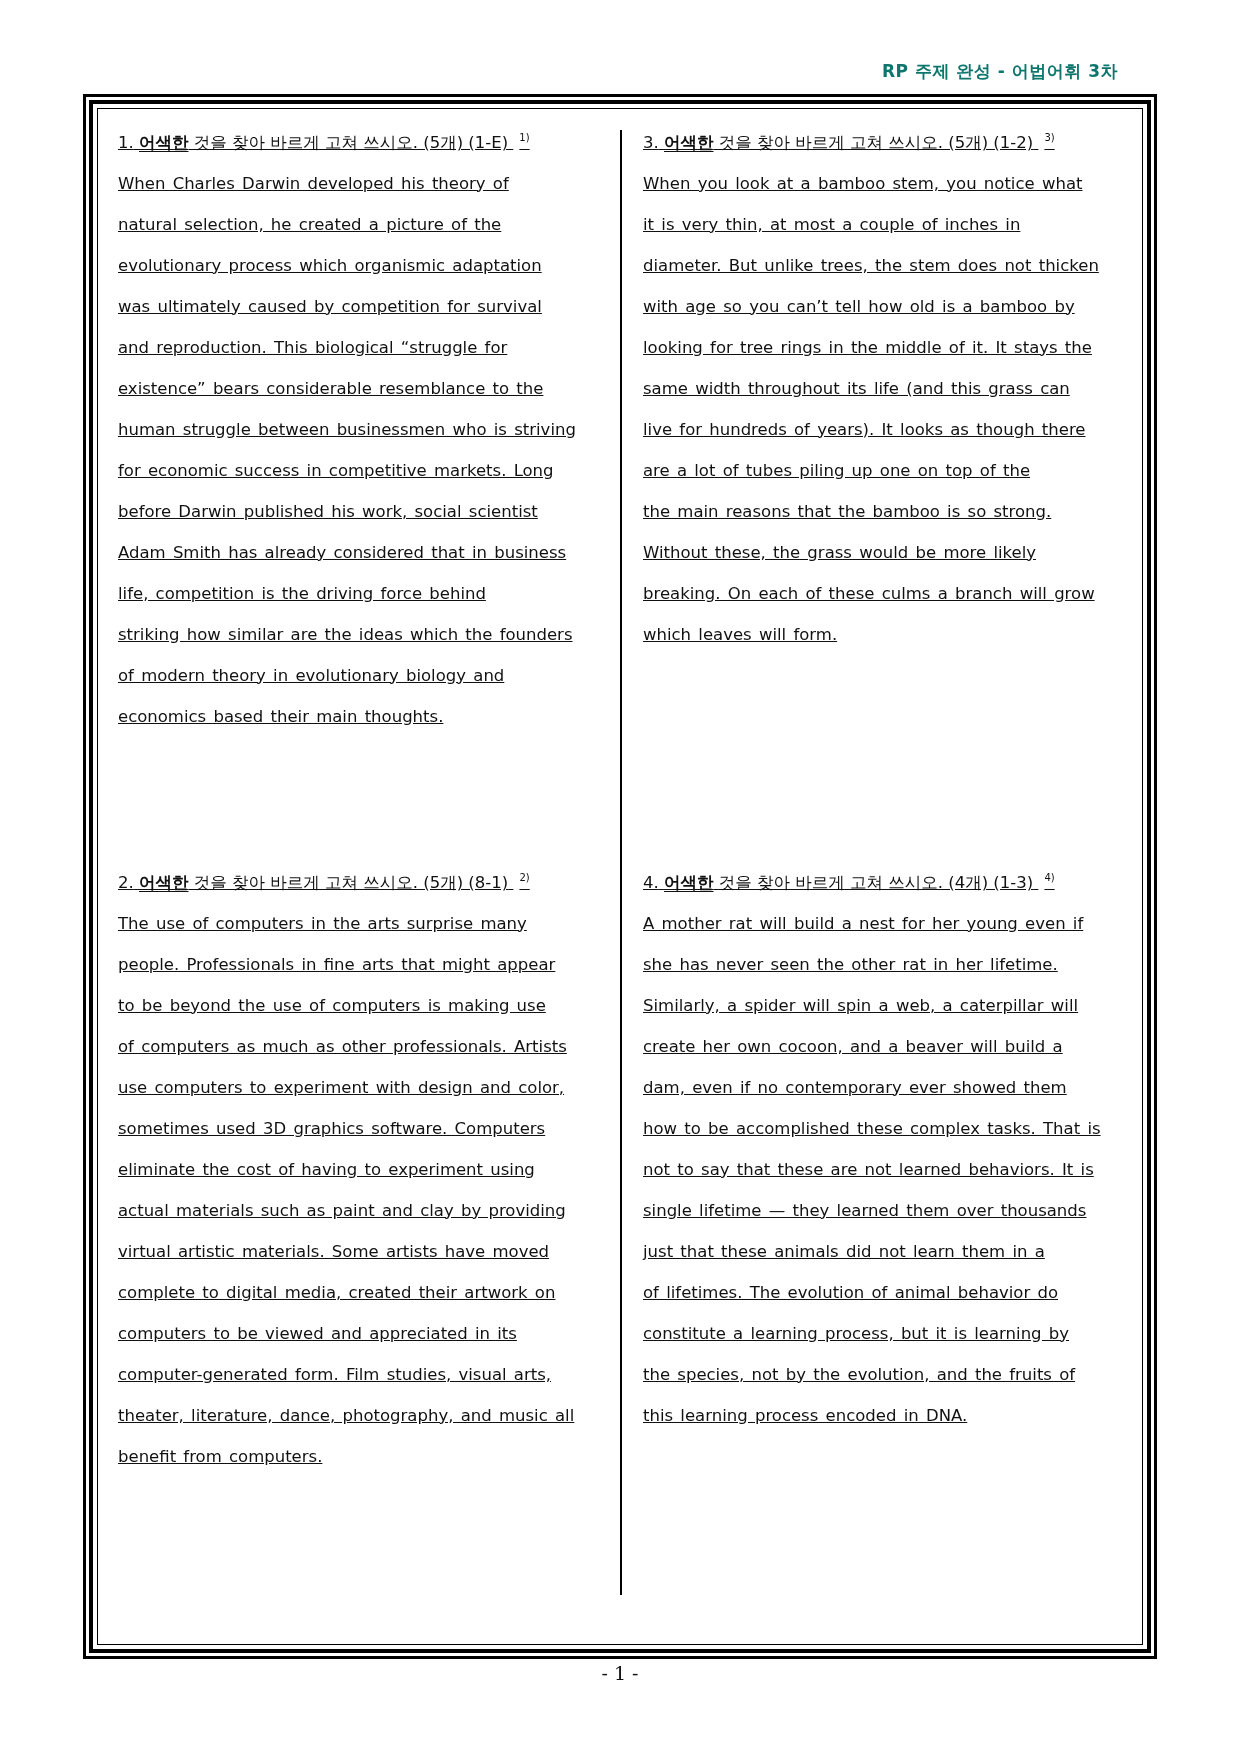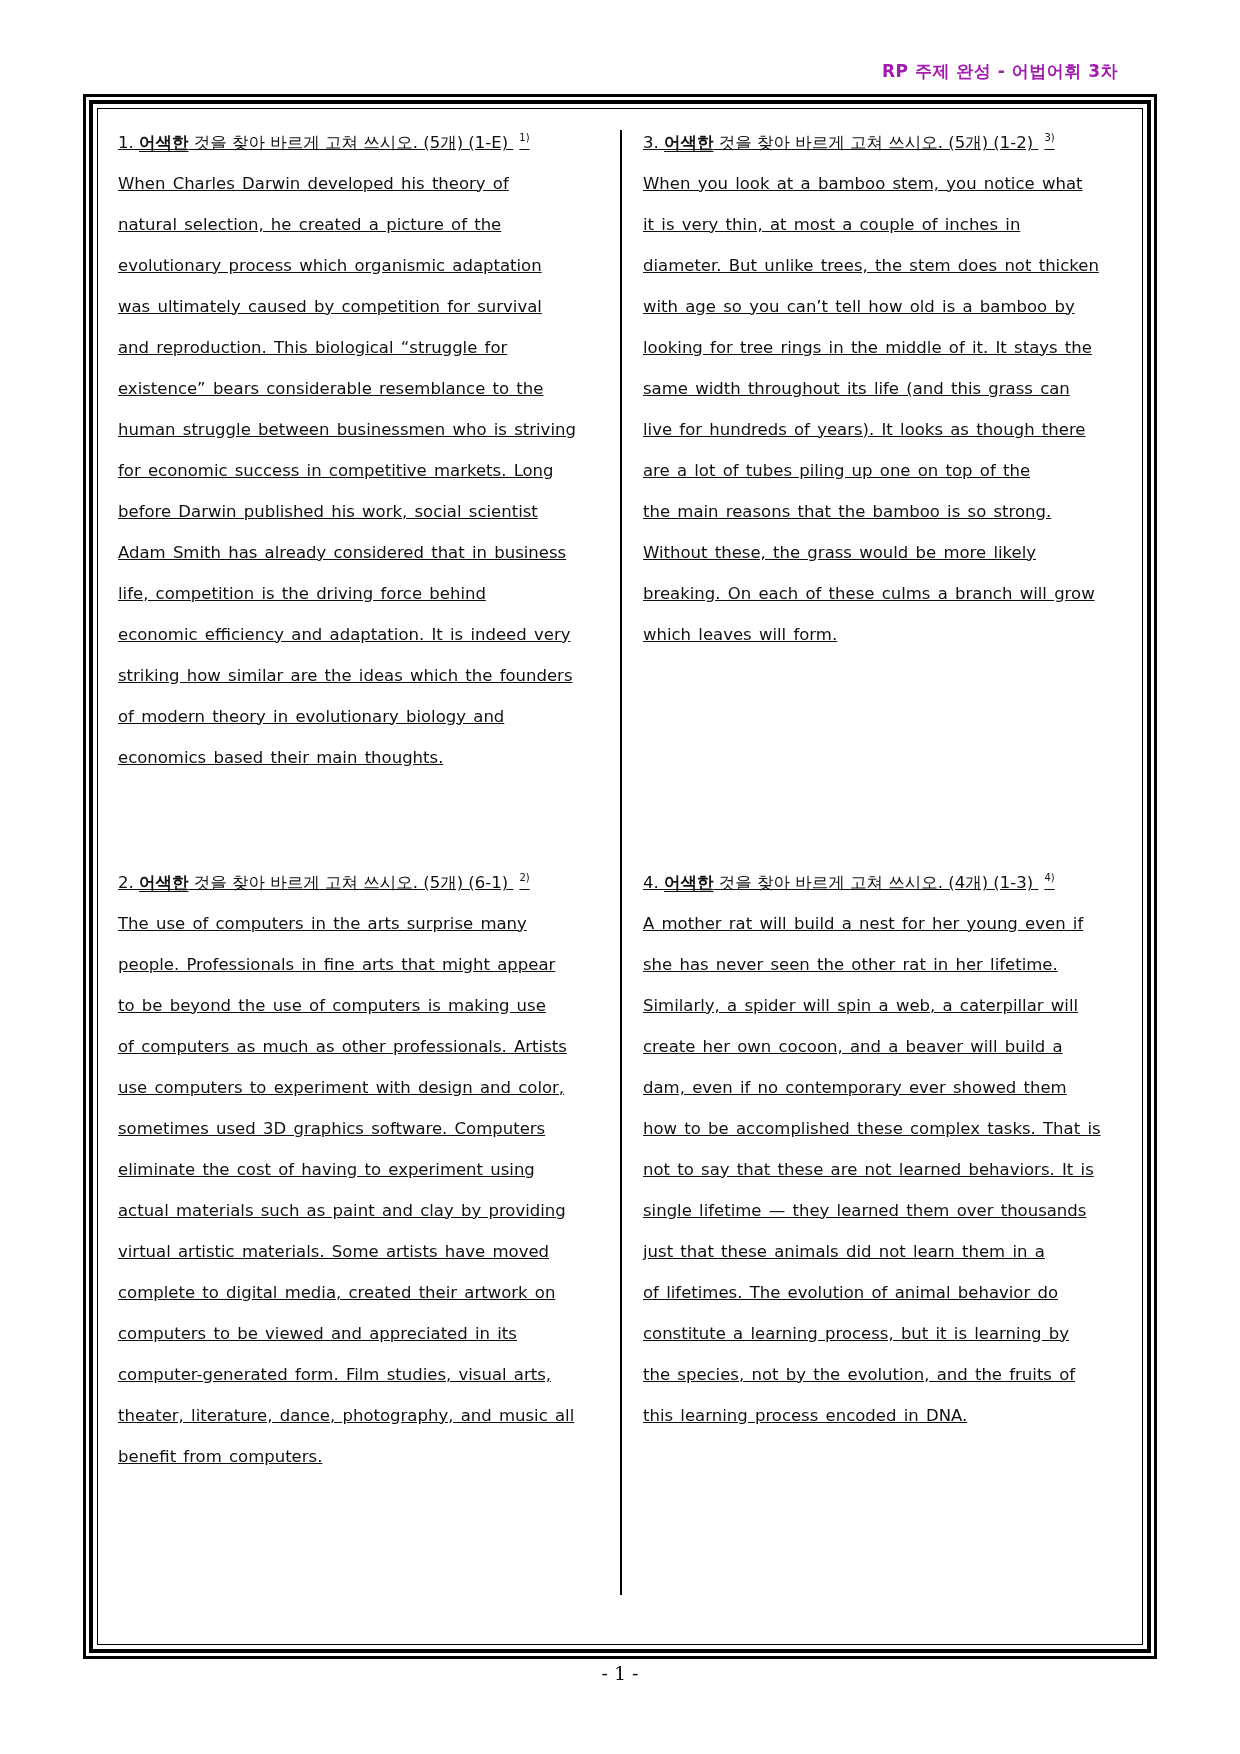--- a/index.html
+++ b/index.html
@@ -1,19 +1,19 @@
 <!DOCTYPE html>
 <html><head>
 <meta charset="utf-8">
 <style>
   html, body { margin:0; padding:0; background:#ffffff; }
   body { width:1240px; height:1754px; position:relative; overflow:hidden;
          font-family:"DejaVu Sans", "Liberation Sans", sans-serif; color:#111; }
   .header-title { position:absolute; top:60px; right:122px; font-size:17px; font-weight:bold;
-                  letter-spacing:0.5px; color:#a21caf; }
+                  letter-spacing:0.5px; color:#0f766e; }
   
   .frame-outer { position:absolute; left:83px; top:94px; width:1074px; height:1565px;
                  border:3px solid #000; box-sizing:border-box; }
   .frame-mid { position:absolute; left:3px; top:3px; right:3px; bottom:3px;
                border:4px solid #000; box-sizing:border-box; }
   .frame-inner { position:absolute; left:4px; top:4px; right:4px; bottom:4px;
                  border:1.5px solid #000; box-sizing:border-box; }
   .divider { position:absolute; left:620px; top:130px; width:1.5px; height:1465px; background:#000; }
   .question { position:absolute; width:490px;text-decoration:underline; }
   .q-title { font-size:16.5px; line-height:41px; white-space:nowrap; }
@@ -49,31 +49,30 @@
       <div class="q-line">natural selection, he created a picture of the</div>
       <div class="q-line">evolutionary process which organismic adaptation</div>
       <div class="q-line">was ultimately caused by competition for survival</div>
       <div class="q-line">and reproduction. This biological “struggle for</div>
       <div class="q-line">existence” bears considerable resemblance to the</div>
       <div class="q-line">human struggle between businessmen who is striving</div>
       <div class="q-line">for economic success in competitive markets. Long</div>
       <div class="q-line">before Darwin published his work, social scientist</div>
       <div class="q-line">Adam Smith has already considered that in business</div>
       <div class="q-line">life, competition is the driving force behind</div>
-      <div class="q-line">economic efficiency and adaptation. It is indeed very</div>
       <div class="q-line">striking how similar are the ideas which the founders</div>
       <div class="q-line">of modern theory in evolutionary biology and</div>
       <div class="q-line">economics based their main thoughts.</div>
     </div>
 </div>
 
 <div class="question" style="left:118px; top:857px;">
   <div class="q-title">
     <span class="num">2.</span>
-    <span class="kw">어색한</span><span class="rest"> 것을 찾아 바르게 고쳐 쓰시오. (5개) (6-1)</span>
+    <span class="kw">어색한</span><span class="rest"> 것을 찾아 바르게 고쳐 쓰시오. (5개) (8-1)</span>
     <span class="foot">2)</span>
   </div>
   <div class="q-body">
       <div class="q-line">The use of computers in the arts surprise many</div>
       <div class="q-line">people. Professionals in fine arts that might appear</div>
       <div class="q-line">to be beyond the use of computers is making use</div>
       <div class="q-line">of computers as much as other professionals. Artists</div>
       <div class="q-line">use computers to experiment with design and color,</div>
       <div class="q-line">sometimes used 3D graphics software. Computers</div>
       <div class="q-line">eliminate the cost of having to experiment using</div>

